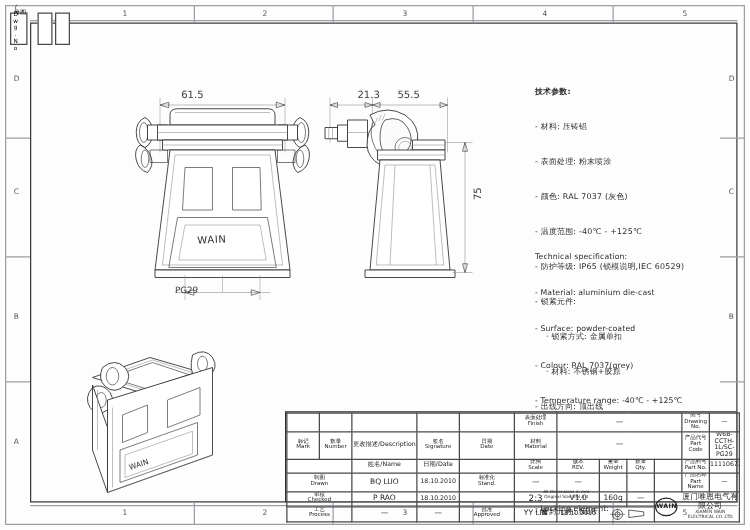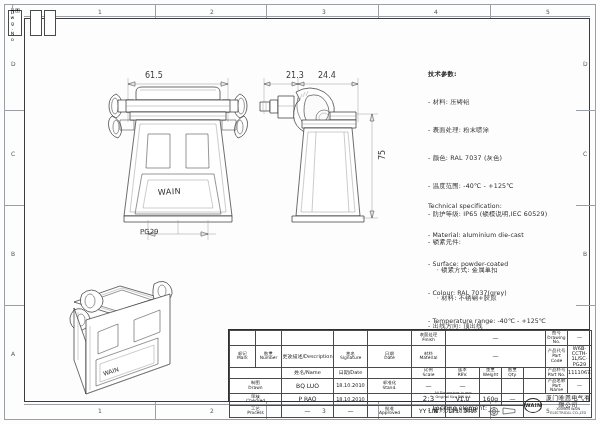--- a/index.html
+++ b/index.html
@@ -209,21 +209,21 @@
       <path class="white" d="M40 154 h72 v6 h-72 z"></path>
 
       <line class="ext" x1="104" y1="52" x2="126" y2="52"></line>
       <line class="ext" x1="110" y1="156" x2="126" y2="156"></line>
       <line class="thin" x1="120" y1="52" x2="120" y2="156"></line>
       <path class="ln2" d="M120 52 l-2 7 h4 z" fill="#2f2f2f"></path>
       <path class="ln2" d="M120 156 l-2 -7 h4 z" fill="#2f2f2f"></path>
     </svg>
   </div>
   <div class="dim" style="left:262px;top:71px;margin-left:24px;">21.3</div>
-  <div class="dim" style="left:318px;top:71px;">24.4</div>
+  <div class="dim" style="left:318px;top:71px;">55.5</div>
   <div class="dim" style="left:378px;top:160px;transform:rotate(-90deg);transform-origin:left top;">75</div>
 
   <div class="view" style="left:30px;top:268px;">
     <svg width="150" height="135" viewBox="0 0 150 135">
 
       <path class="white" d="M44 34 l46 -16 l48 14 l-46 17 z"></path>
       <path class="thin" d="M52 34 l40 -14 l38 12 l-38 14 z"></path>
 
       <path class="ln2" d="M58 34 l34 -12 l30 10 l-32 12 z" fill="#fff"></path>
 

